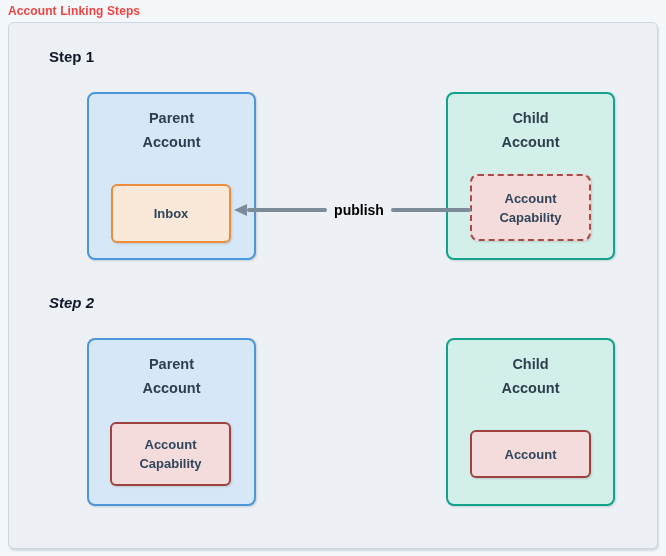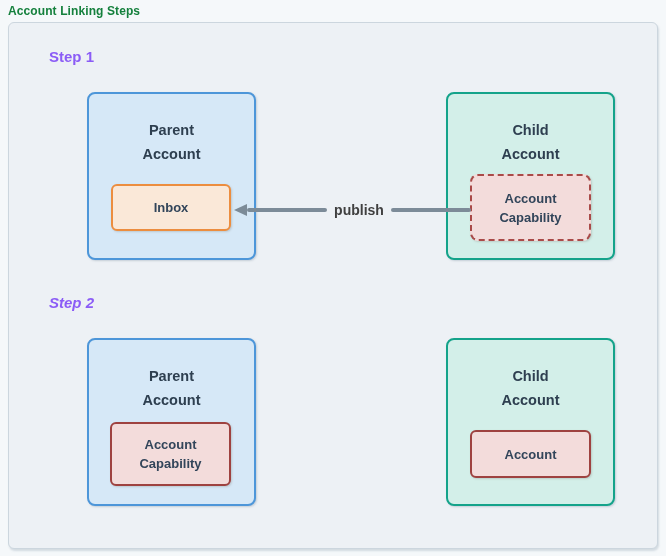--- a/index.html
+++ b/index.html
@@ -4,70 +4,70 @@
 <style>
   html,body{margin:0;padding:0;}
   body{
     width:666px;height:556px;position:relative;overflow:hidden;
     background:#f5f8fa;
     font-family:"Liberation Sans","DejaVu Sans",sans-serif;
     -webkit-font-smoothing:antialiased;
   }
   .figure-title{
     position:absolute;left:8px;top:4px;
-    font-size:12px;font-weight:600;color:#15803d;letter-spacing:.1px;
+    font-size:12px;font-weight:600;color:#ef4444;letter-spacing:.1px;
   }
   .diagram-container{
     position:absolute;left:8px;top:22px;width:648px;height:525px;
     background:#edf1f5;border:1px solid #ccd6de;border-radius:6px;
     box-shadow:1px 2px 2px rgba(150,165,180,.35);
   }
   .step-heading{
     position:absolute;left:40px;
-    font-size:15px;font-weight:bold;color:#8b5cf6;
+    font-size:15px;font-weight:bold;color:#0f172a;
   }
   #step1-heading{top:25px;}
   #step2-heading{top:271px;font-style:italic;}
 
   .account-box{
     position:absolute;width:169px;height:168px;box-sizing:border-box;
     border-radius:8px;border:2px solid;
     box-shadow:1px 1px 2px rgba(120,140,160,.35);
   }
   .parent-box{background:#d6e8f7;border-color:#4d96d9;}
   .child-box{background:#d3efe9;border-color:#14a38a;}
   #parent1{left:78px;top:69px;}
   #child1{left:437px;top:69px;}
   #parent2{left:78px;top:315px;}
   #child2{left:437px;top:315px;}
 
   .box-title{
-    margin-top:24px;text-align:center;white-space:pre-line;
+    margin-top:12px;text-align:center;white-space:pre-line;
     font-size:14.5px;font-weight:600;color:#2e3f50;line-height:24px;
   }
   .inner-node{
     position:absolute;box-sizing:border-box;
     display:flex;align-items:center;justify-content:center;text-align:center;
     white-space:pre-line;font-size:13px;font-weight:600;line-height:19px;color:#32455a;
     border:2px solid;border-radius:6px;
     box-shadow:1px 1px 2px rgba(130,125,120,.3);
   }
-  #inbox-node{left:22px;top:90px;width:120px;height:47px;background:#fae8d8;border-color:#ec8d3f;}
+  #inbox-node{left:22px;top:90px;width:120px;height:59px;background:#fae8d8;border-color:#ec8d3f;}
   #cap-dashed-node{left:22px;top:80px;width:121px;height:67px;background:#f3dcdb;border:2px dashed #a94a48;border-radius:8px;}
   #cap-solid-node{left:21px;top:82px;width:121px;height:64px;background:#f3dcdb;border-color:#9e4240;}
   #account-node{left:22px;top:90px;width:121px;height:48px;background:#f3dcdb;border-color:#9e4240;}
 
   .arrow{
     position:absolute;height:20px;display:flex;align-items:center;z-index:5;
   }
   #arrow-publish{left:225px;top:177px;width:237px;}
   #arrow-claim{left:228px;top:421px;width:232px;}
   .arrow-line{flex:1;height:4px;background:#7c8b98;border-radius:2px;}
   .arrow-label{
-    font-size:14px;font-weight:600;color:#404040;margin:0 7px;white-space:nowrap;
+    font-size:14px;font-weight:600;color:#000000;margin:0 7px;white-space:nowrap;
   }
   .arrow-head{width:0;height:0;border-top:6.5px solid transparent;border-bottom:6.5px solid transparent;}
   .arrow-head.left{border-right:13px solid #7c8b98;}
   .arrow-head.right{border-left:13px solid #7c8b98;}
 </style>
 </head>
 <body>
 
 <div class="figure-title">Account Linking Steps</div>
 

